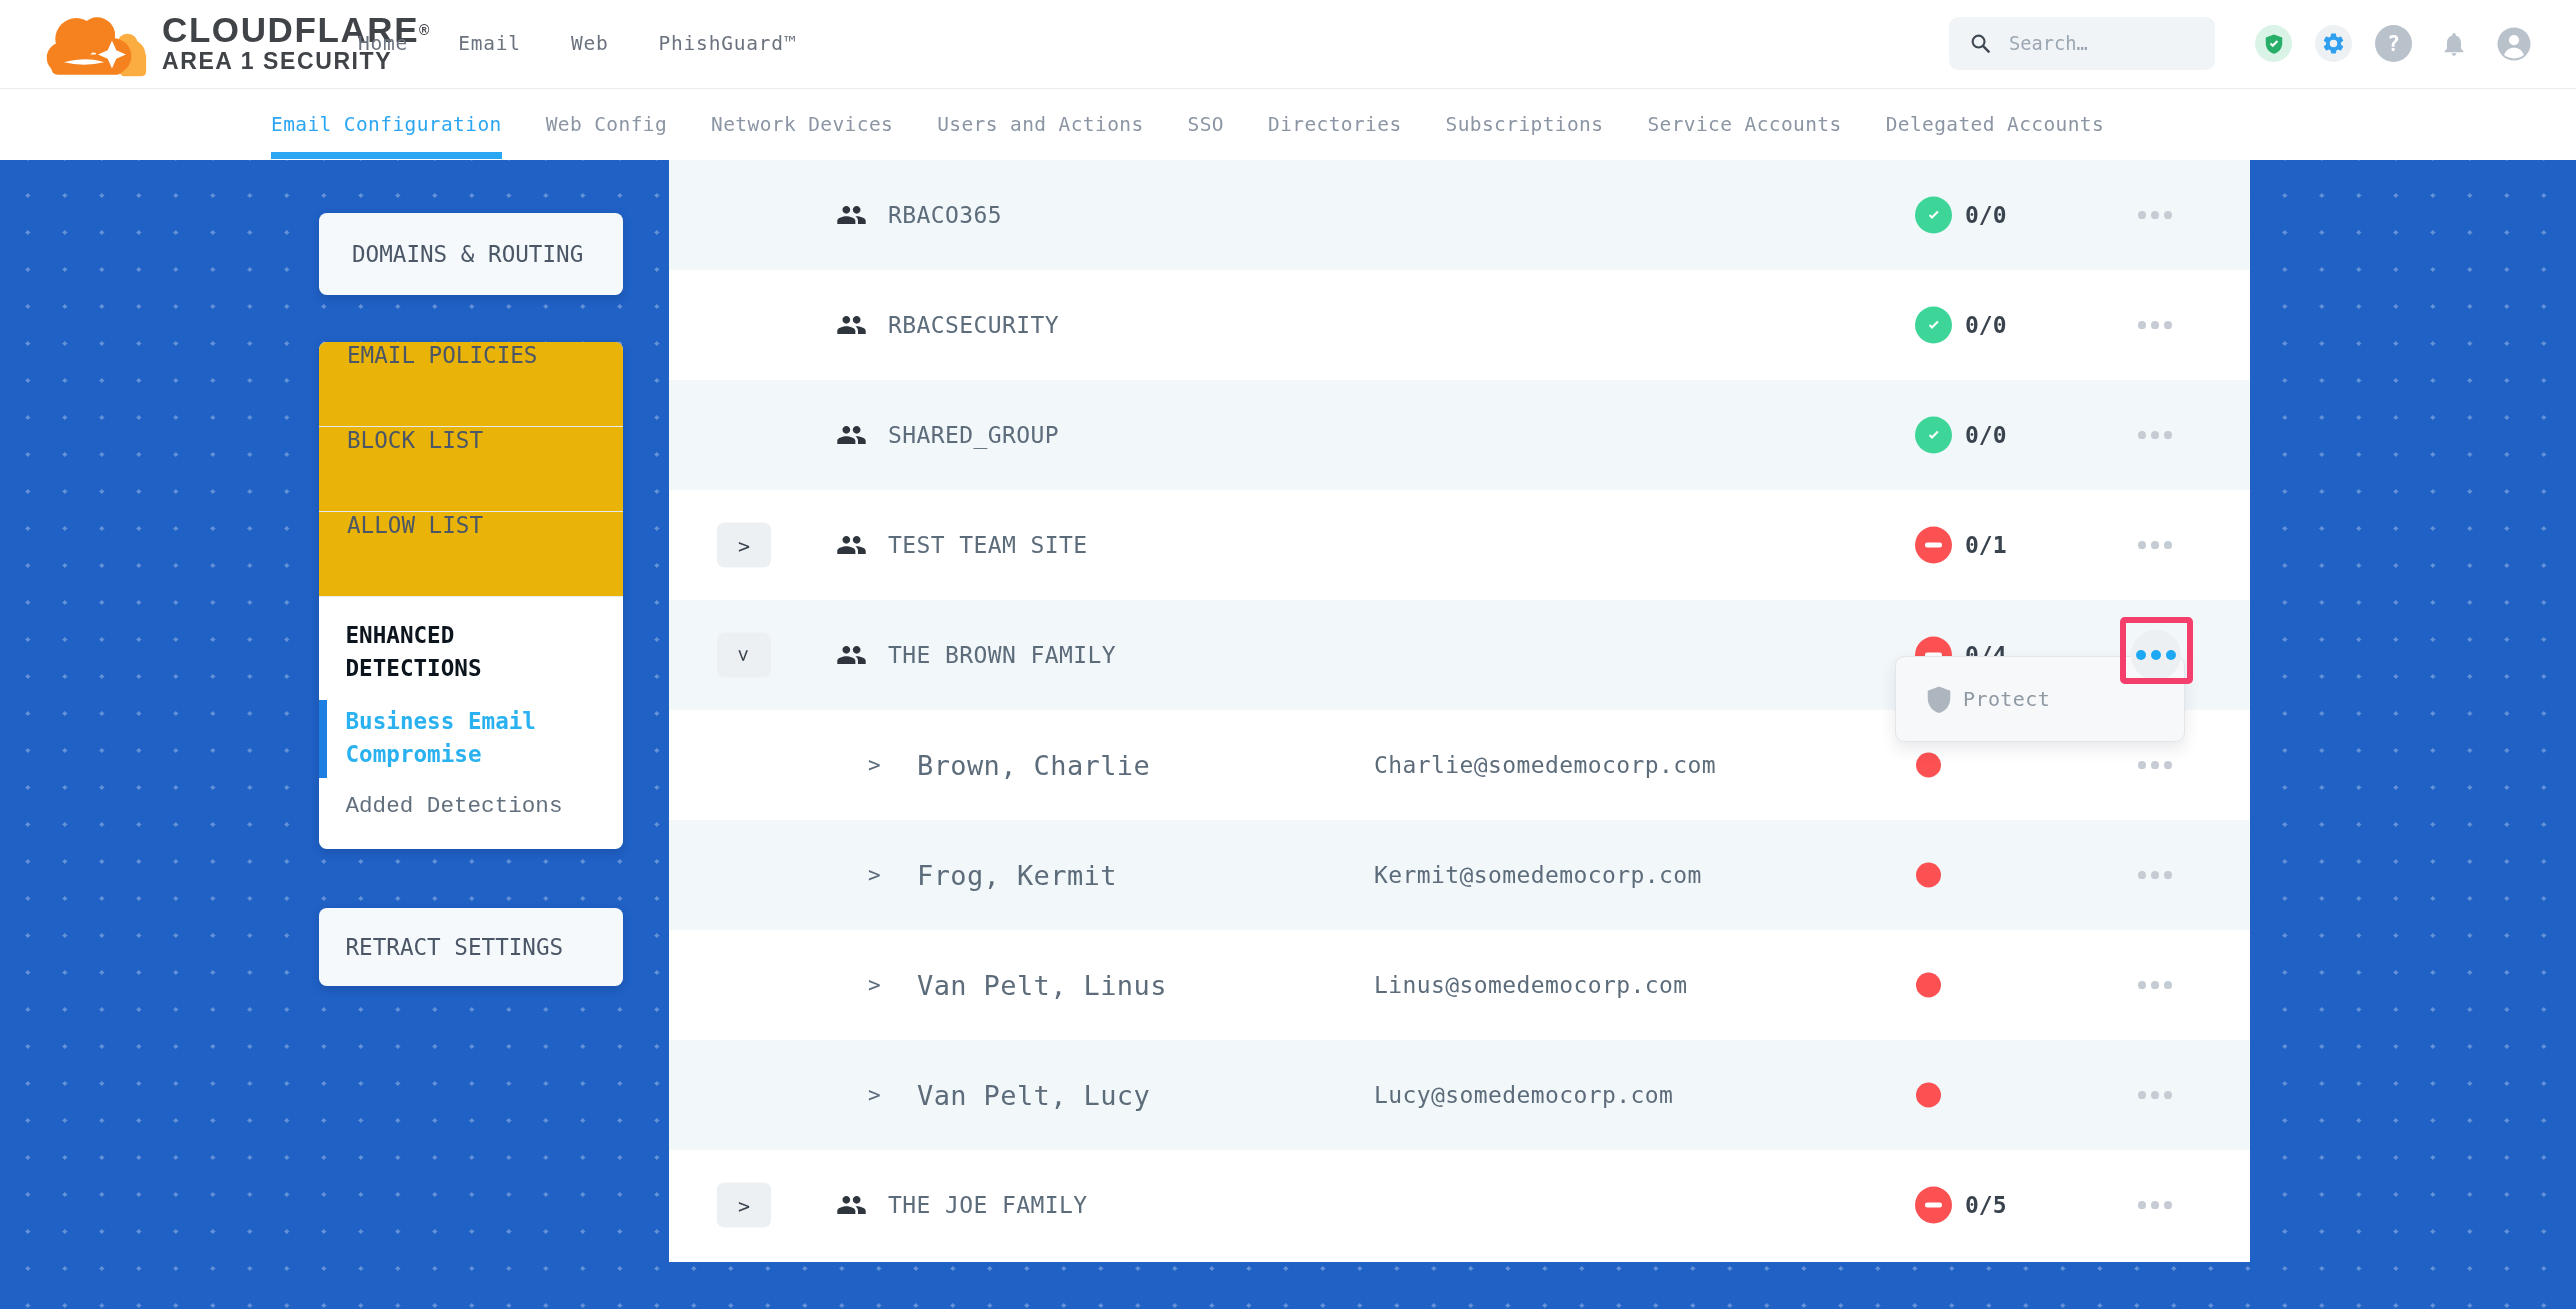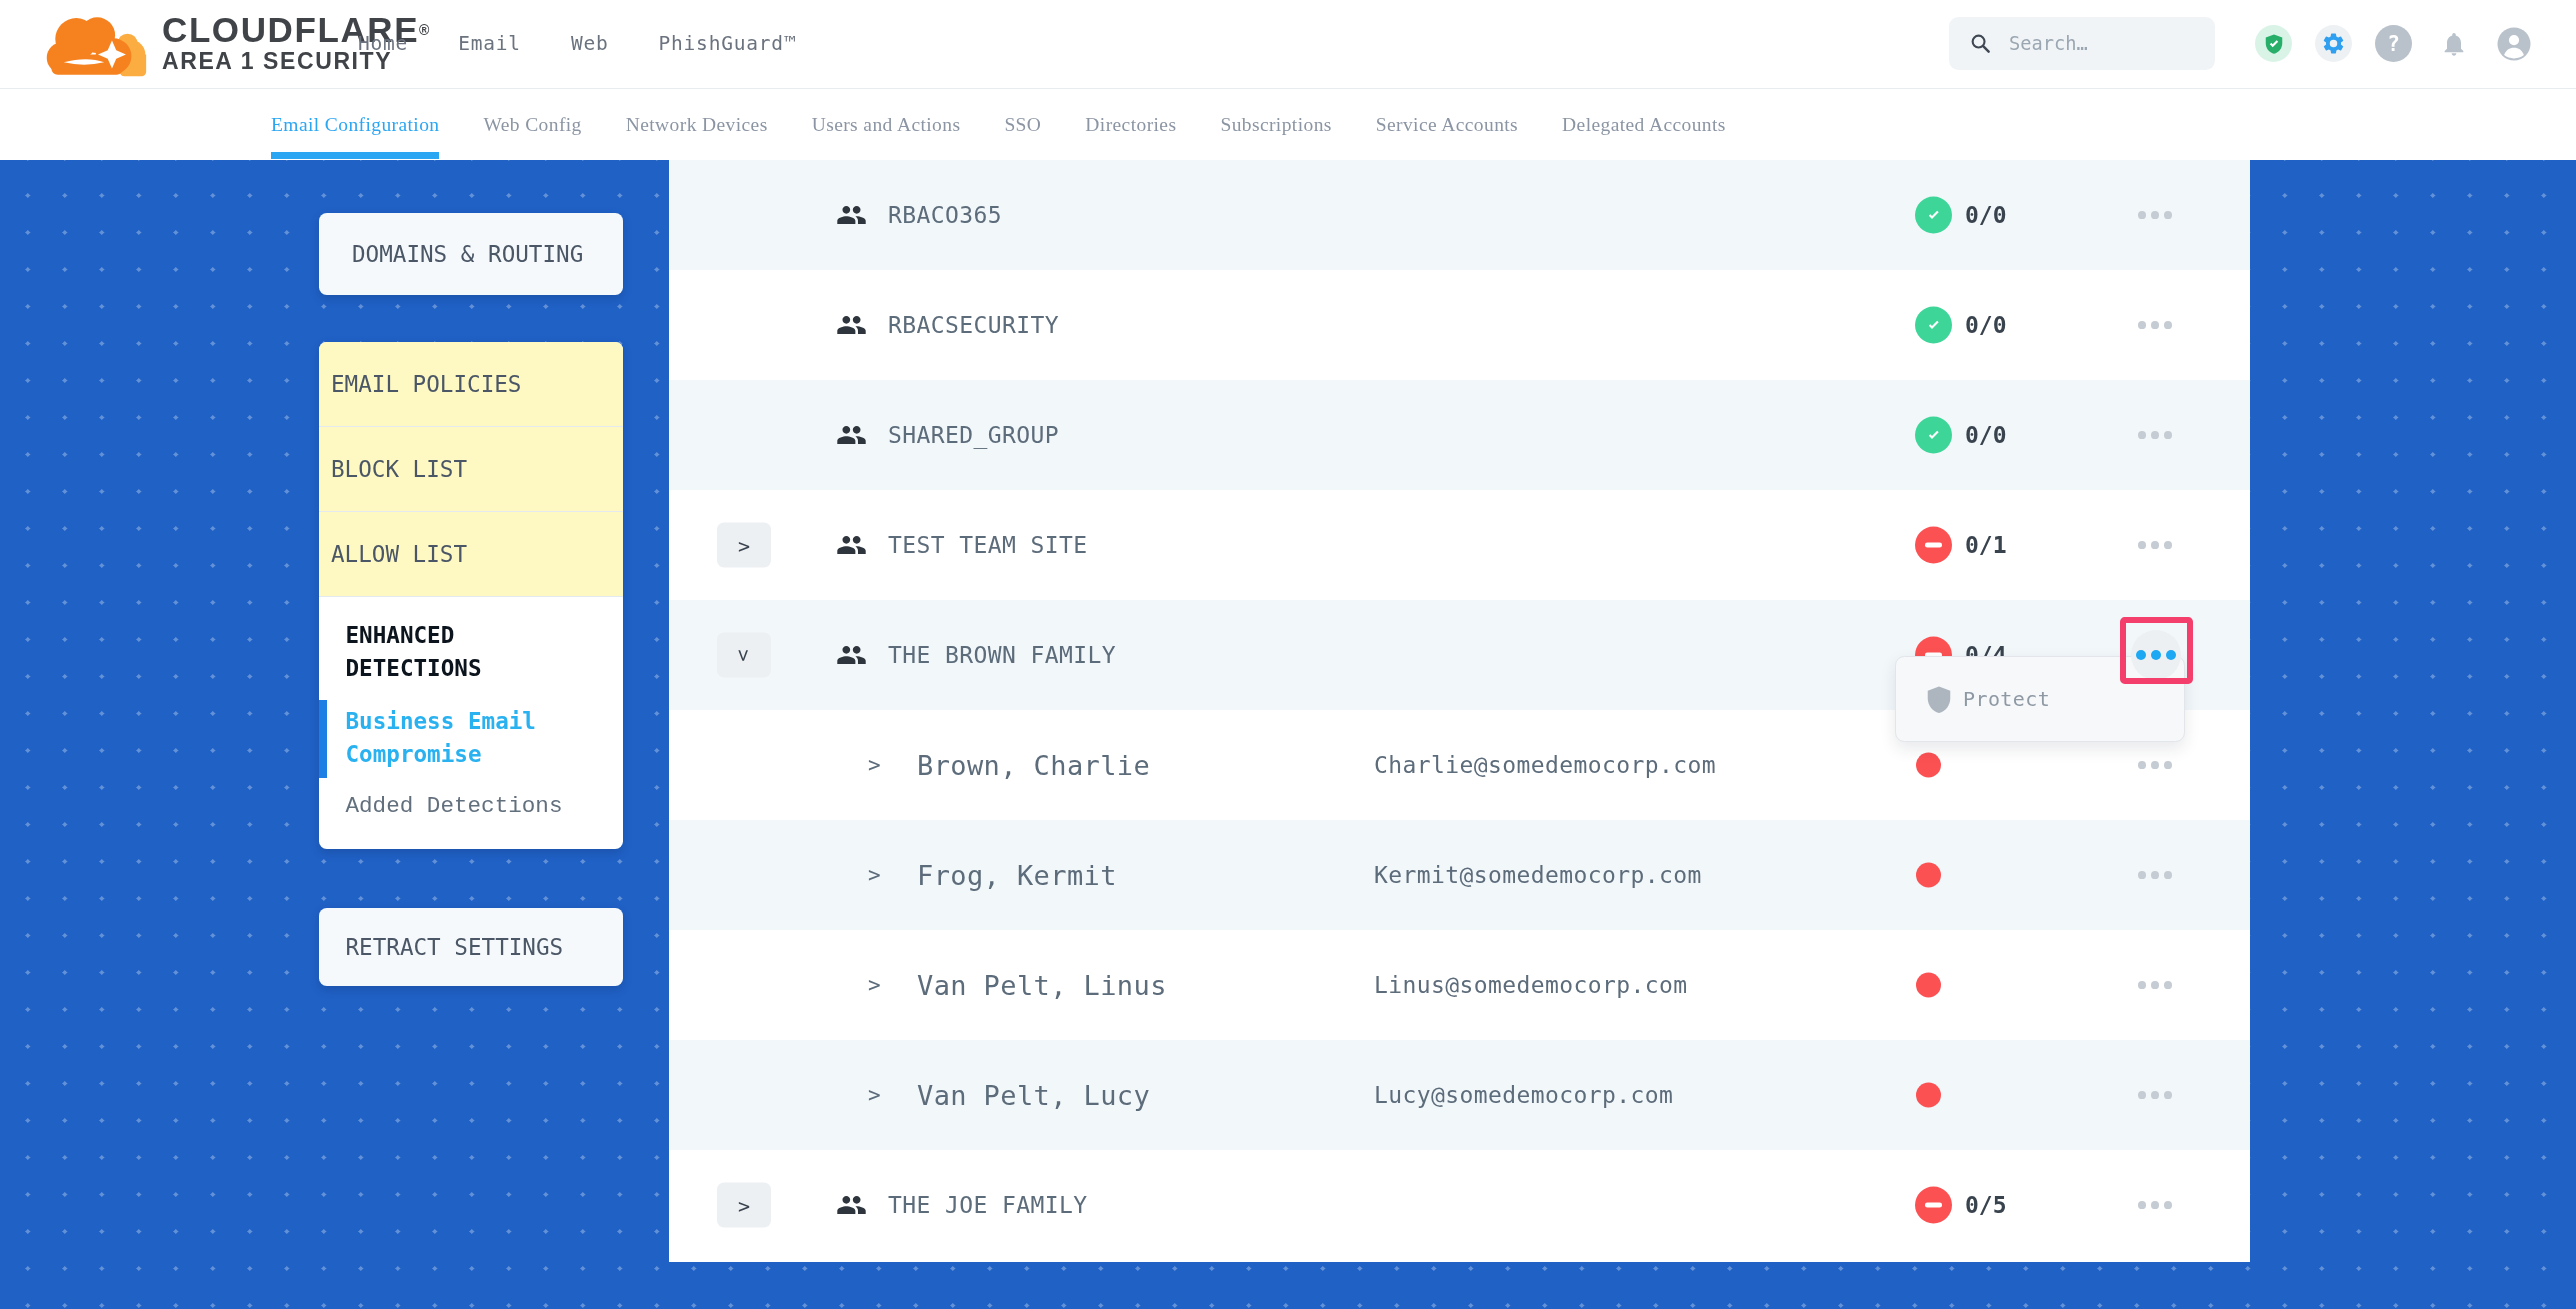--- a/index.html
+++ b/index.html
@@ -35,32 +35,32 @@
   .hicons{ position:absolute; left:2255px; top:0; height:87px; display:flex; align-items:center; gap:23px; }
   .hicon{ width:37px; height:37px; border-radius:50%; display:flex; align-items:center; justify-content:center; }
   .hicon.shield{ background:#d9f4e7; }
   .hicon.gear{ background:#eef1f3; }
   .hicon.help{ background:#b9c2cb; color:#fff; font-size:21px; font-weight:700; }
   .hicon.plain{ background:transparent; }
   
   .tabbar{ position:absolute; left:0; top:90px; width:2576px; height:69px; background:#fff; z-index:39; }
   .tabs{ position:absolute; left:271px; top:0; height:100%; display:flex; gap:44px; }
   .tab{ position:relative; height:100%; display:flex; align-items:center;
-    font-size:19.5px; color:#8b95a3; letter-spacing:0.4px; cursor:default;font-family:Liberation Serif, serif; }
+    font-size:19.5px; color:#8b95a3; letter-spacing:0.4px; cursor:default; }
   .tab.active{ color:var(--accent,#2ba6f2); }
   .tab.active::after{ content:""; position:absolute; left:0; right:0; bottom:0; height:7px;
     background:var(--accent,#2ba6f2); }
   
   .card{ position:absolute; left:319px; width:304px; border-radius:7.8px;
     box-shadow:0 3.1px 9.3px rgba(8,30,70,.20); background:#f5f9fb; z-index:10;
     font-size:22.6px; color:#4b5766; }
   .card-one{ top:213px; height:82px; display:flex; align-items:center; padding-left:33px; }
   .card-two{ top:342px; height:507px; background:#fff; overflow:hidden; padding:0; }
-  .pol-item{ height:85px; display:flex; align-items:center; padding-left:12px;
-    background:#fef9c3; border-bottom:0.8px solid #e4eaef; }
+  .pol-item{ height:85px; display:flex; padding-left:28px;
+    background:#eab308; border-bottom:0.8px solid #e4eaef; }
   .enh{ position:relative; background:#fff; padding:22px 0 0 26.5px; }
   .enh-title{ width:243px; font-weight:700; color:#0c141d; line-height:33px; }
   .enh-item{ width:243px; line-height:33px; margin-top:20px; }
   .enh-item.active{ color:var(--link,#29b1f0); font-weight:700; }
   .enh-item.muted{ color:#626f7d; margin-top:18.7px;font-family:Liberation Mono, monospace; }
   .enh-bar{ position:absolute; left:0; top:358px; width:7.8px; height:78px; background:#1d7fe3; }
   .card-three{ top:908px; height:78px; display:flex; align-items:center; padding-left:26.5px; }
   
   .panel{ position:absolute; left:669px; top:160px; width:1581px; height:1102px; background:#fff; z-index:5; }
   .row{ position:relative; height:110px; }

